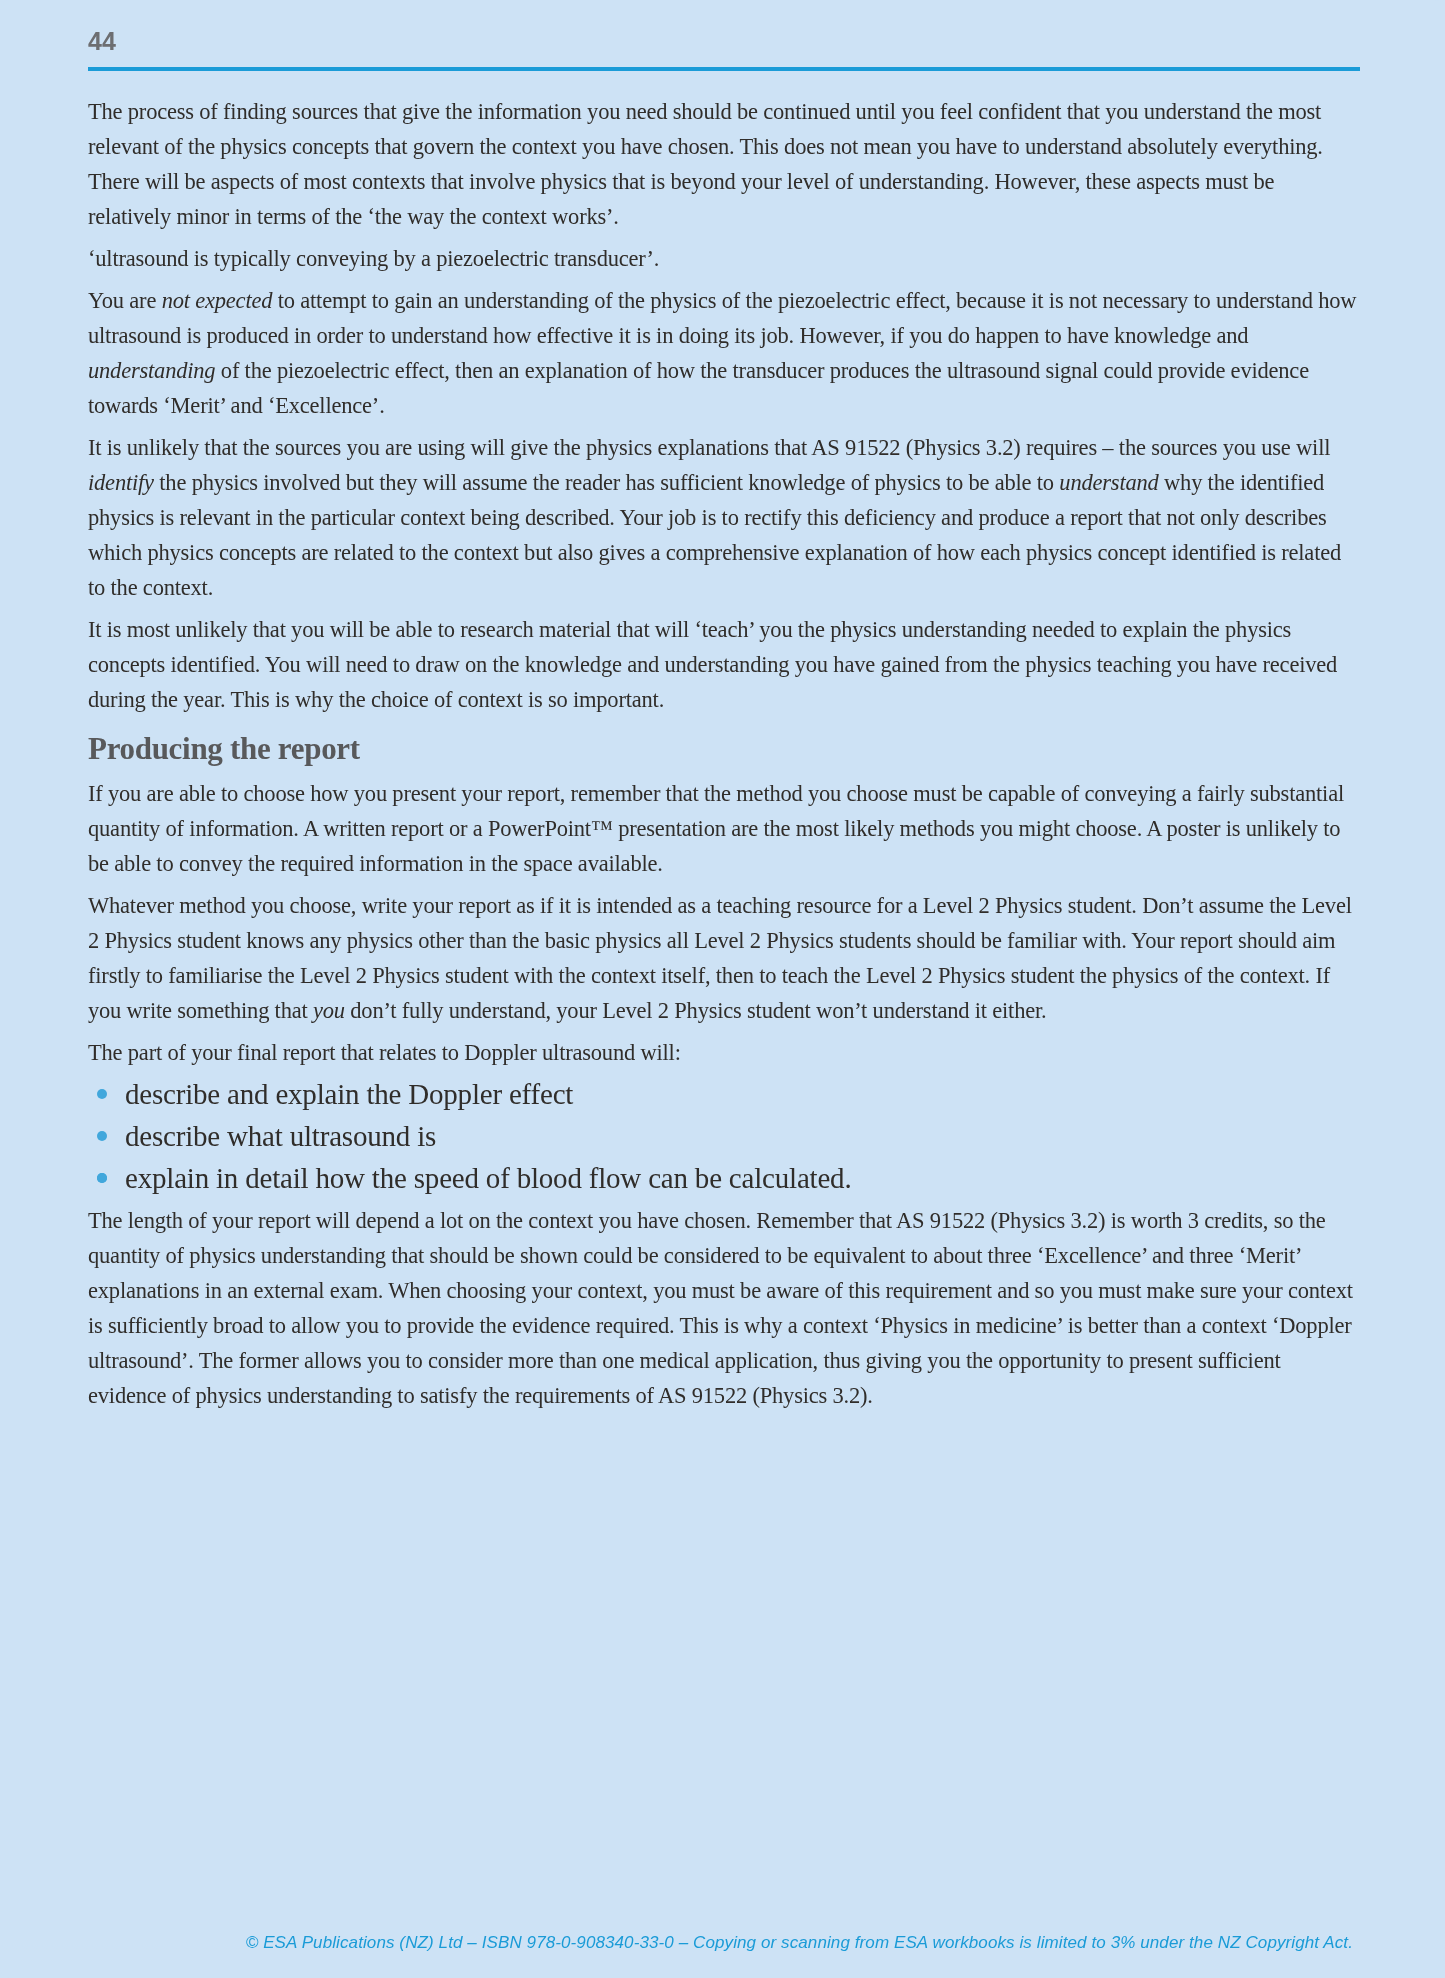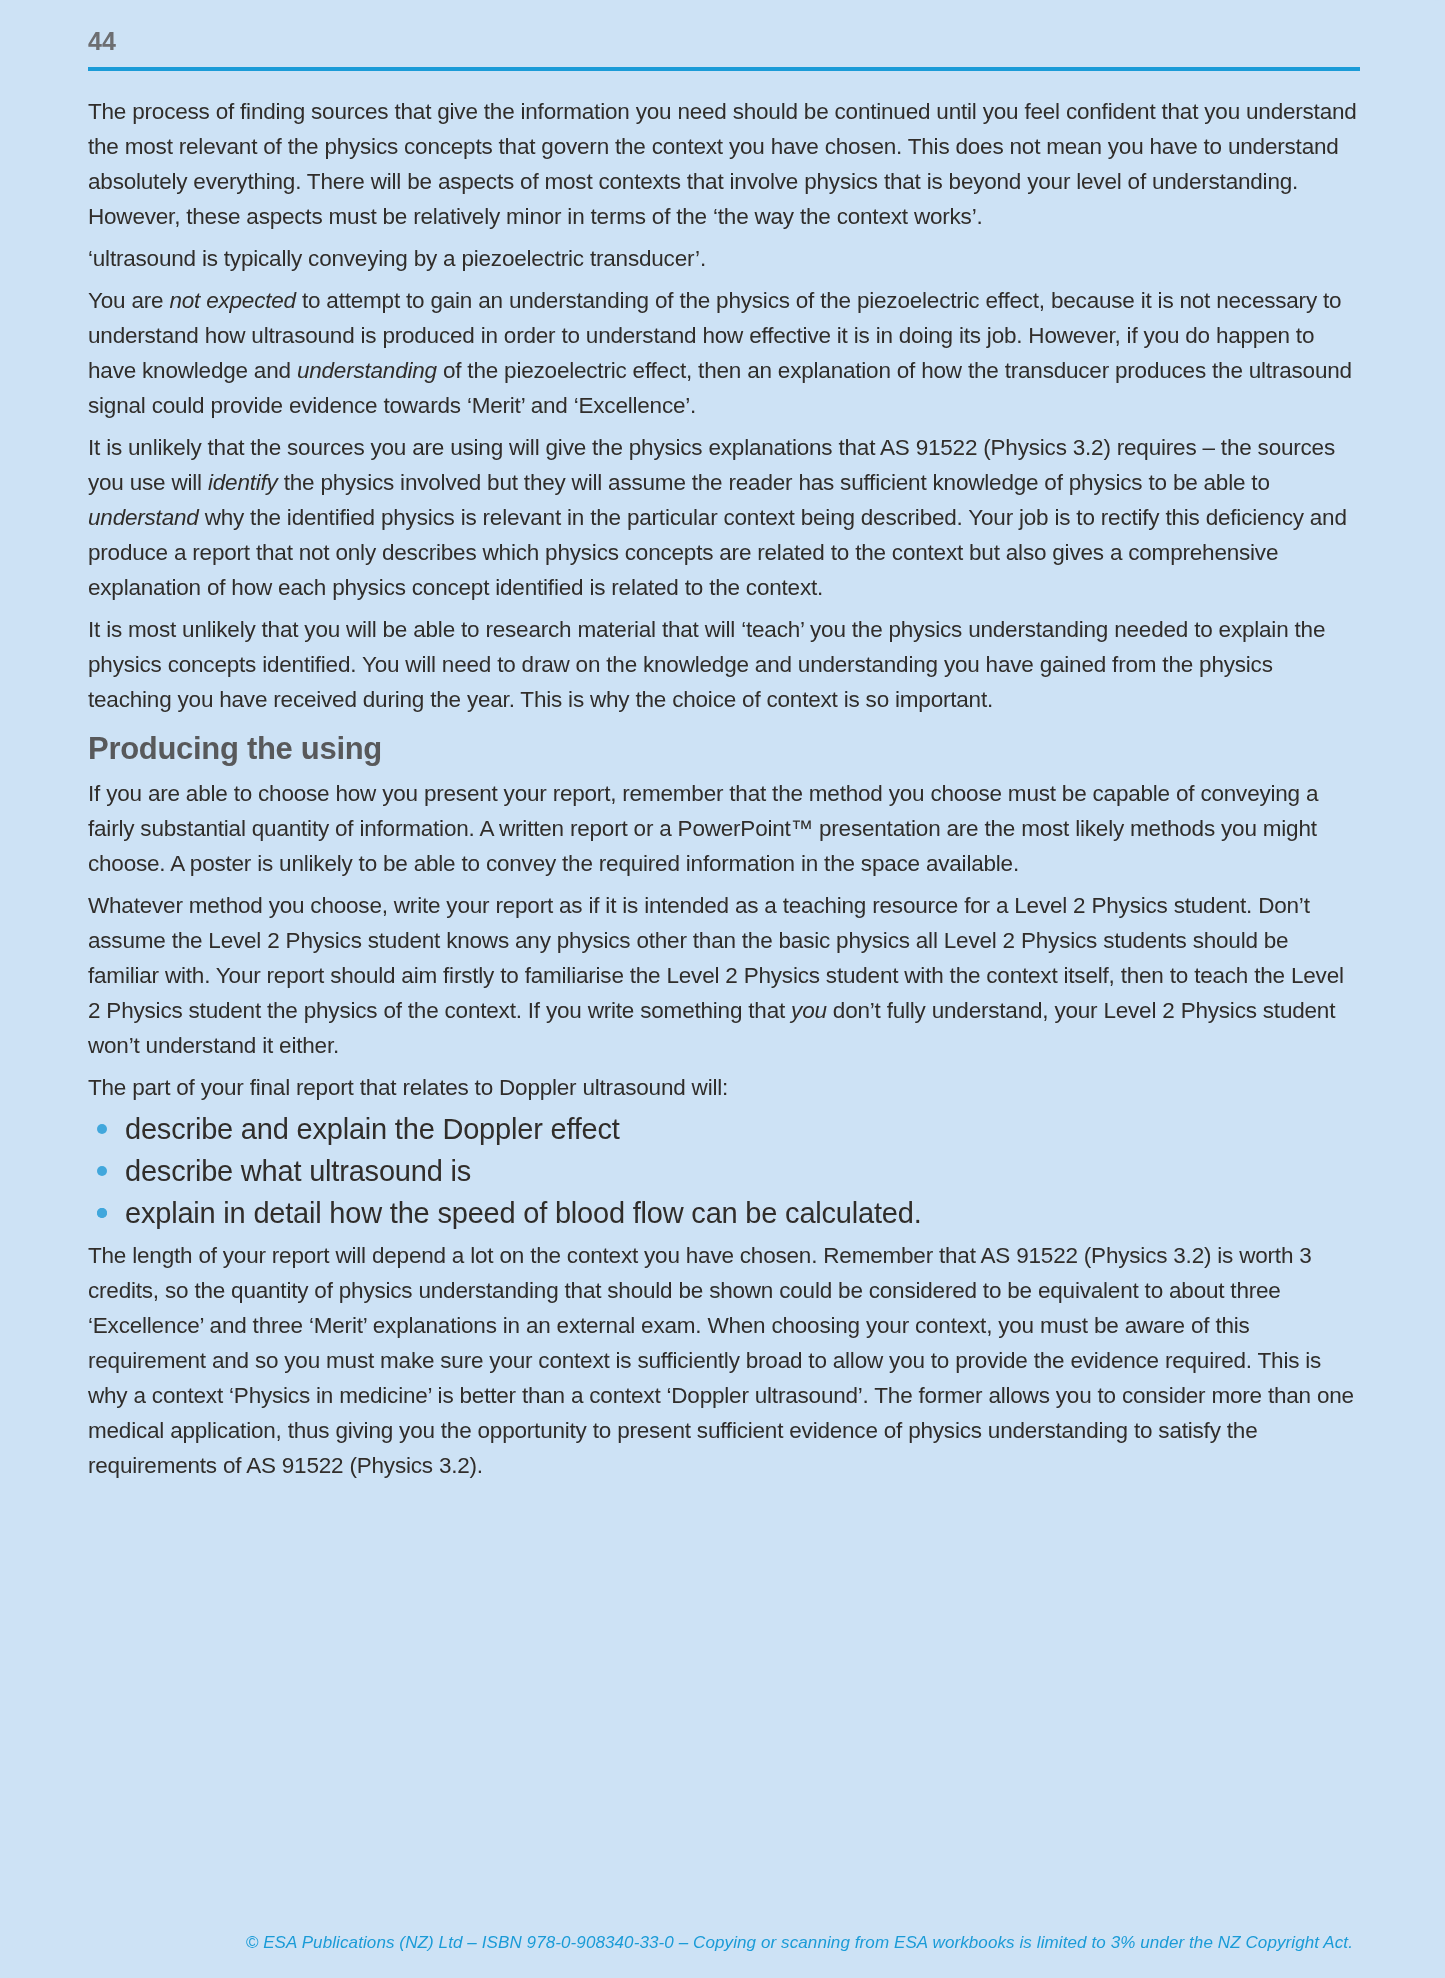--- a/index.html
+++ b/index.html
@@ -36,20 +36,21 @@
     letter-spacing: -0.2px;
   }
   .rule {
     margin: 11px 85px 0 88px;
     height: 4px;
     background: var(--accent, #1a9bd7);
   }
   .article {
     padding: 23px 85px 0 88px;
     max-width: 1272px;
+    font-family: Liberation Serif, serif;
   }
   .article p {
     margin: 0 0 7px 0;
     font-size: 22.5px;
     line-height: 35px;
     letter-spacing: -0.2px;
   }
   .article em { font-style: italic; }
   .article h2 {
     margin: 13px 0 9px 0;
@@ -95,21 +96,21 @@
   <header class="header">
     <span class="page-number">44</span>
   </header>
   <div class="rule"></div>
   <main class="article">
       <p><span>The process of finding sources that give the information you need should be continued until you feel confident that you understand the most relevant of the physics concepts that govern the context you have chosen. This does not mean you have to understand absolutely everything. There will be aspects of most contexts that involve physics that is beyond your level of understanding. However, these aspects must be relatively minor in terms of the ‘the way the context works’.</span></p>
       <p><span>‘ultrasound is typically conveying by a piezoelectric transducer’.</span></p>
       <p><span>You are </span><em>not expected</em><span> to attempt to gain an understanding of the physics of the piezoelectric effect, because it is not necessary to understand how ultrasound is produced in order to understand how effective it is in doing its job. However, if you do happen to have knowledge and </span><em>understanding</em><span> of the piezoelectric effect, then an explanation of how the transducer produces the ultrasound signal could provide evidence towards ‘Merit’ and ‘Excellence’.</span></p>
       <p><span>It is unlikely that the sources you are using will give the physics explanations that AS 91522 (Physics 3.2) requires – the sources you use will </span><em>identify</em><span> the physics involved but they will assume the reader has sufficient knowledge of physics to be able to </span><em>understand</em><span> why the identified physics is relevant in the particular context being described. Your job is to rectify this deficiency and produce a report that not only describes which physics concepts are related to the context but also gives a comprehensive explanation of how each physics concept identified is related to the context.</span></p>
       <p><span>It is most unlikely that you will be able to research material that will ‘teach’ you the physics understanding needed to explain the physics concepts identified. You will need to draw on the knowledge and understanding you have gained from the physics teaching you have received during the year. This is why the choice of context is so important.</span></p>
-      <h2>Producing the using</h2>
+      <h2>Producing the report</h2>
       <p><span>If you are able to choose how you present your report, remember that the method you choose must be capable of conveying a fairly substantial quantity of information. A written report or a PowerPoint™ presentation are the most likely methods you might choose. A poster is unlikely to be able to convey the required information in the space available.</span></p>
       <p><span>Whatever method you choose, write your report as if it is intended as a teaching resource for a Level 2 Physics student. Don’t assume the Level 2 Physics student knows any physics other than the basic physics all Level 2 Physics students should be familiar with. Your report should aim firstly to familiarise the Level 2 Physics student with the context itself, then to teach the Level 2 Physics student the physics of the context. If you write something that </span><em>you</em><span> don’t fully understand, your Level 2 Physics student won’t understand it either.</span></p>
       <p><span>The part of your final report that relates to Doppler ultrasound will:</span></p>
       <ul>
         <li><span class="dot"></span><span>describe and explain the Doppler effect</span></li>
         <li><span class="dot"></span><span>describe what ultrasound is</span></li>
         <li><span class="dot"></span></li>
         <li><span class="dot"></span><span>explain in detail how the speed of blood flow can be calculated.</span></li>
       </ul>
       <p><span>The length of your report will depend a lot on the context you have chosen. Remember that AS 91522 (Physics 3.2) is worth 3 credits, so the quantity of physics understanding that should be shown could be considered to be equivalent to about three ‘Excellence’ and three ‘Merit’ explanations in an external exam. When choosing your context, you must be aware of this requirement and so you must make sure your context is sufficiently broad to allow you to provide the evidence required. This is why a context ‘Physics in medicine’ is better than a context ‘Doppler ultrasound’. The former allows you to consider more than one medical application, thus giving you the opportunity to present sufficient evidence of physics understanding to satisfy the requirements of AS 91522 (Physics 3.2).</span></p>

